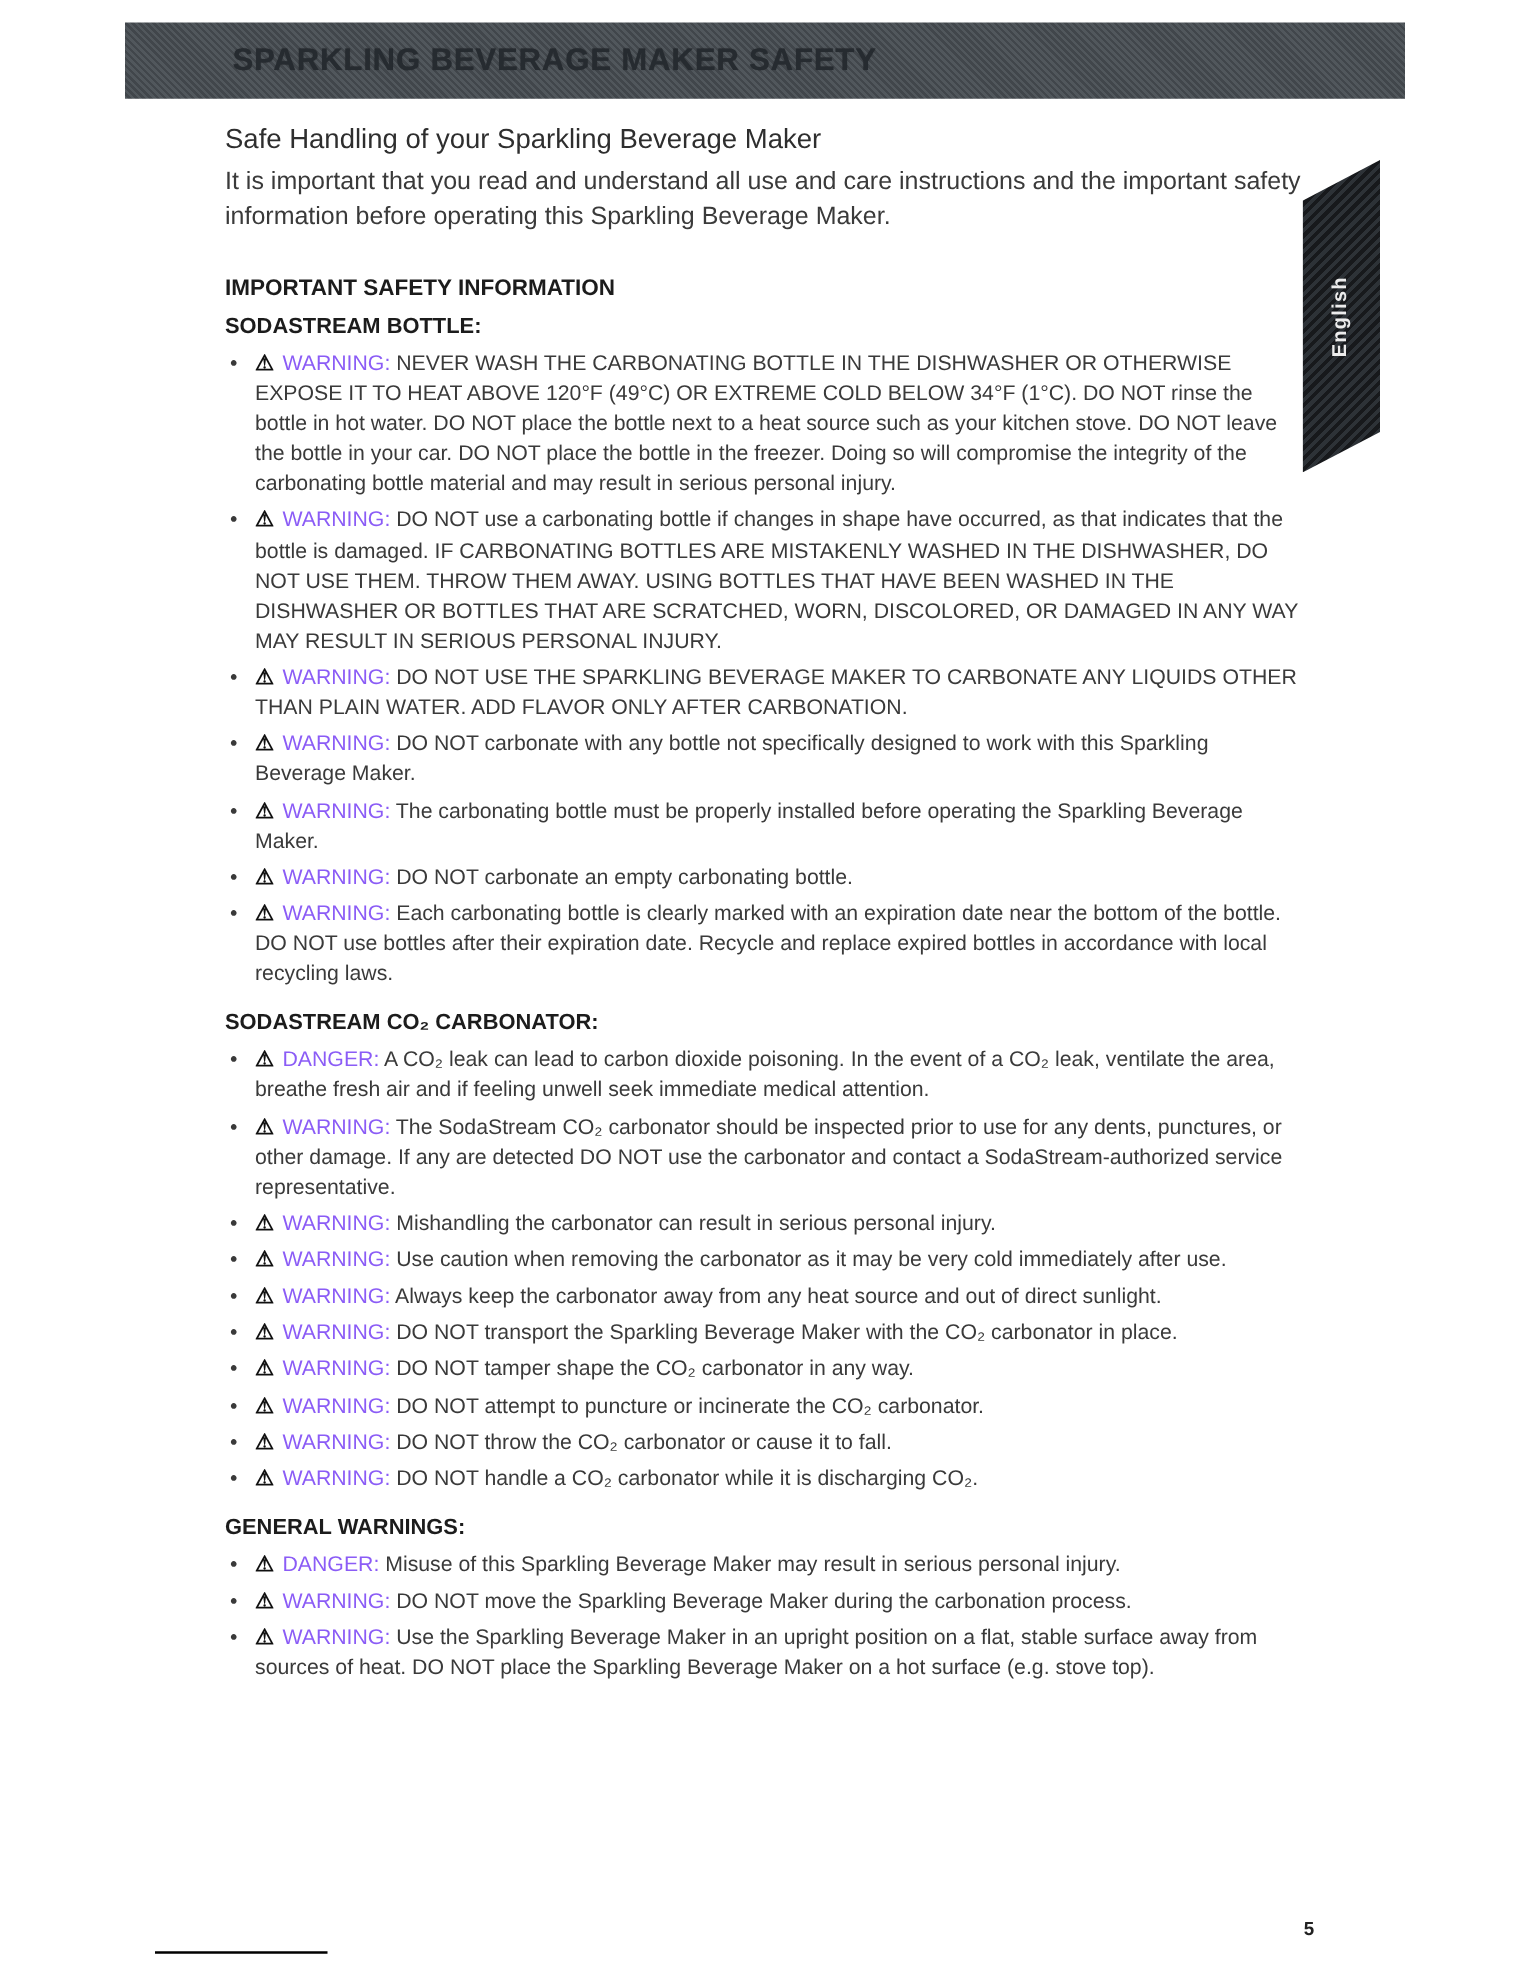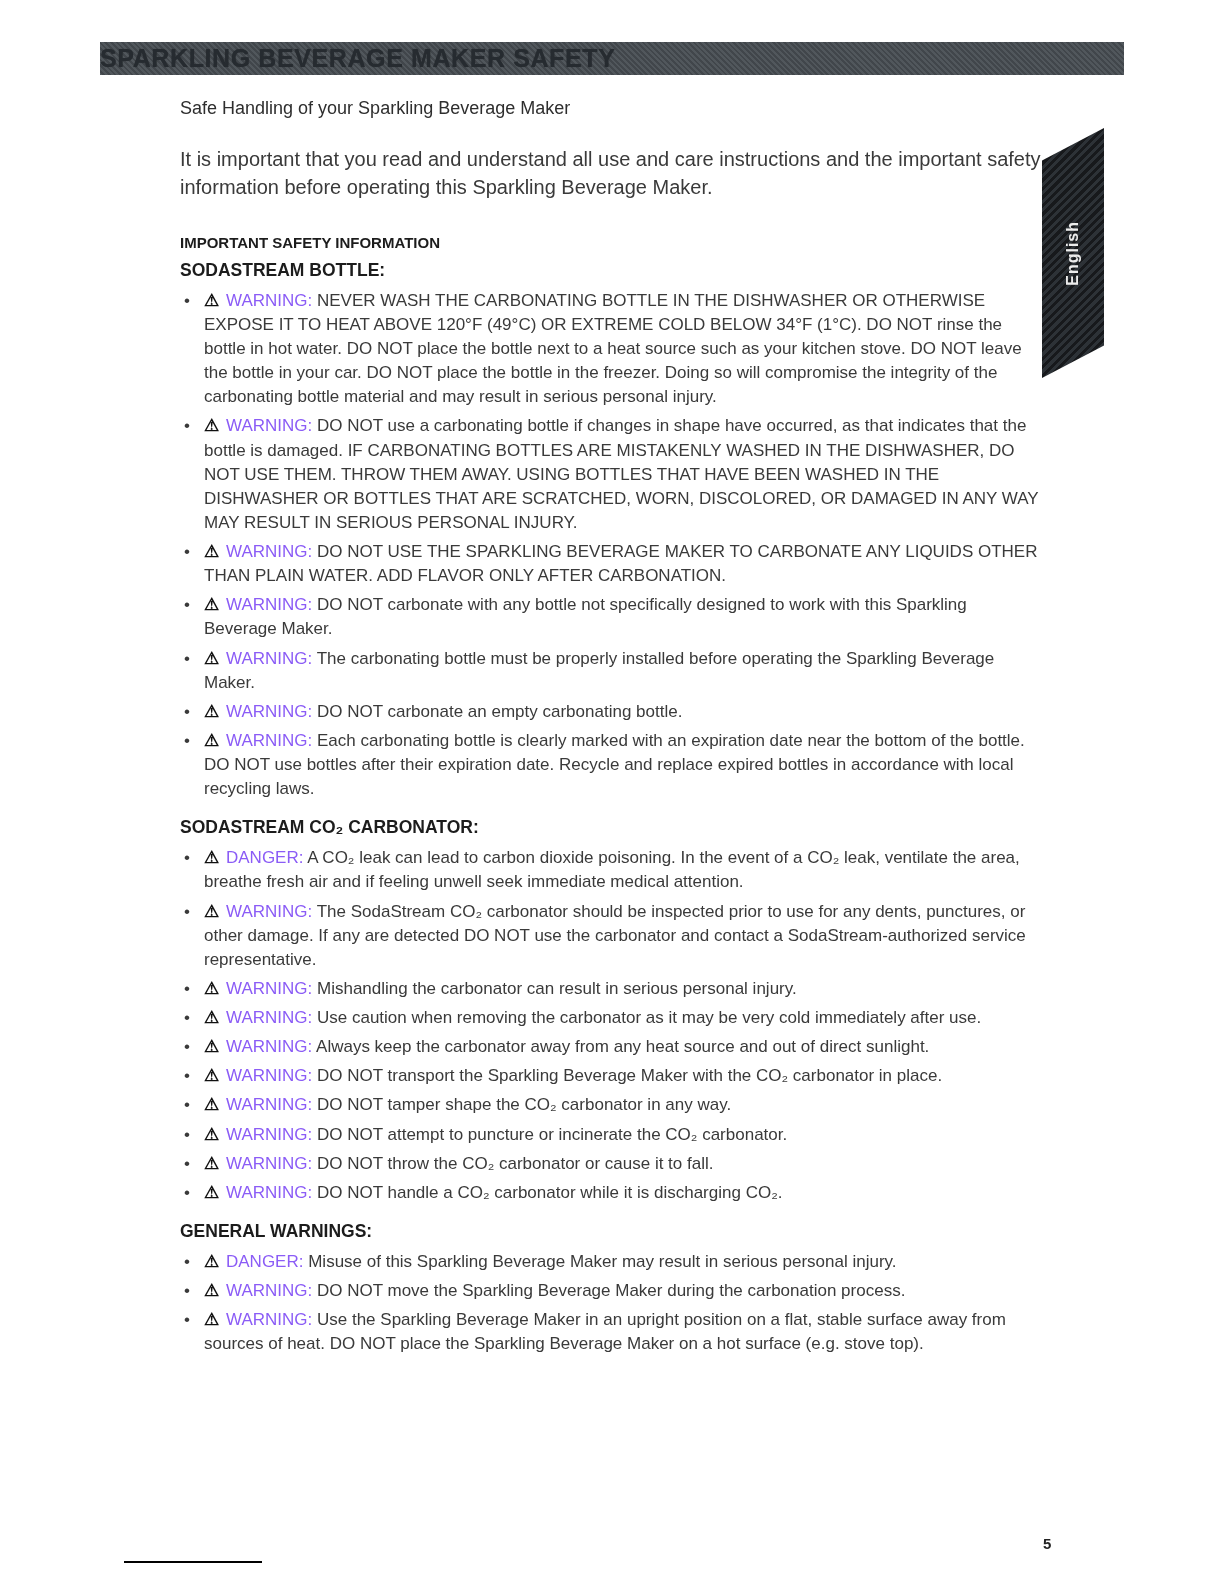--- a/index.html
+++ b/index.html
@@ -2,42 +2,42 @@
 <html><head>
 <meta charset="utf-8">
 <style>
   * { margin:0; padding:0; box-sizing:border-box; }
   html,body { background:#ffffff; }
   body {
     width:1224px; height:1584px; position:relative; overflow:hidden;
     font-family:"Liberation Sans", sans-serif; color:#3a3a3a;
   }
   .header-bar {
-    position:absolute; left:100px; top:42px; width:1024px; height:33px;
+    position:absolute; left:100px; top:18px; width:1024px; height:61px;
     background:repeating-linear-gradient(45deg,#51575c 0 2px,#41464b 2px 4px);
-    display:flex; align-items:center; 
+    display:flex; align-items:center; padding-left:86px;
   }
   .header-title {
     font-size:25px; font-weight:bold; letter-spacing:0.6px; color:#262b30;
     text-shadow:0 0 1px rgba(0,0,0,0.35);
   }
   .english-tab {
     position:absolute; top:128px; right:120px; width:62px; height:250px;
     background:repeating-linear-gradient(135deg,#17191c 0 3px,#2d3237 3px 6px);
     clip-path:polygon(0 13%, 100% 0, 100% 87%, 0 100%);
     display:flex; align-items:center; justify-content:center;
   }
   .tab-label {
     writing-mode:vertical-rl; transform:rotate(180deg);
     color:#ececec; font-size:16px; font-weight:bold; letter-spacing:1px;
   }
   .content { position:absolute; left:180px; top:98px; width:864px; }
-  .page-title { font-size:18px; font-weight:400; color:#2e2e2e; margin-bottom:26px; }
+  .page-title { font-size:22px; font-weight:400; color:#2e2e2e; margin-bottom:7px; }
   .intro { font-size:20px; line-height:1.42; margin-bottom:11px; }
-  .main-heading { font-size:15px; font-weight:bold; color:#1c1c1c; margin-bottom:9px;margin-top:32px; }
+  .main-heading { font-size:18px; font-weight:bold; color:#1c1c1c; margin-bottom:9px;margin-top:32px; }
   .section-heading { font-size:17.5px; font-weight:bold; color:#1c1c1c; margin:16px 0 8px 0; }
   .section-heading.first { margin-top:2px; }
   .warning-list { list-style:none; }
   .warning-list li {
     position:relative; padding-left:24px; font-size:17px; line-height:1.42;
     margin-bottom:5px;
   }
   .warning-list li::before {
     content:"\2022"; position:absolute; left:4px; top:0; color:#3a3a3a;
   }

